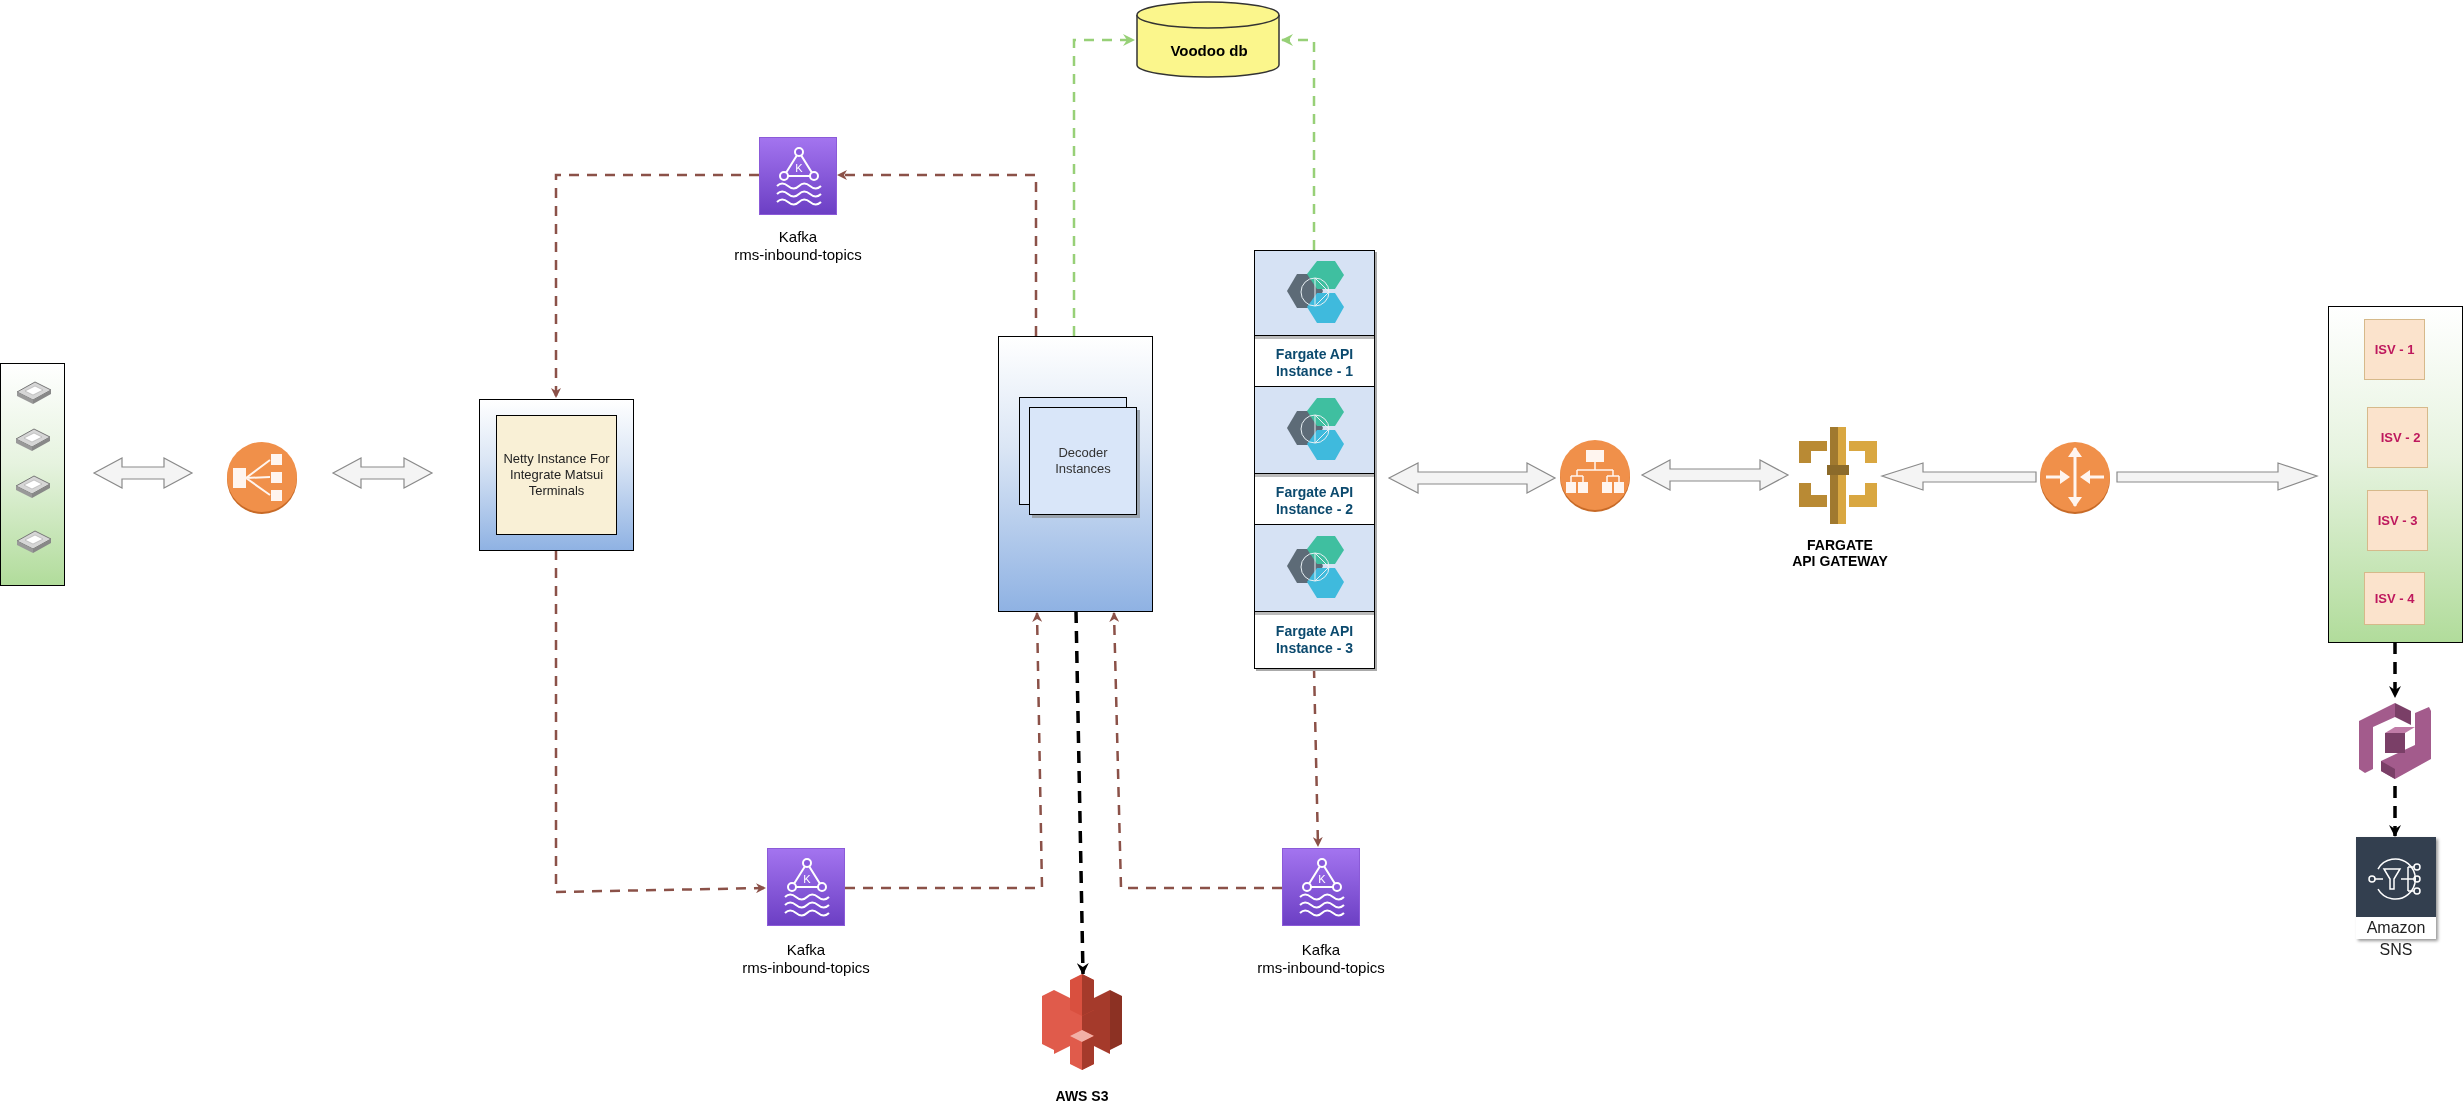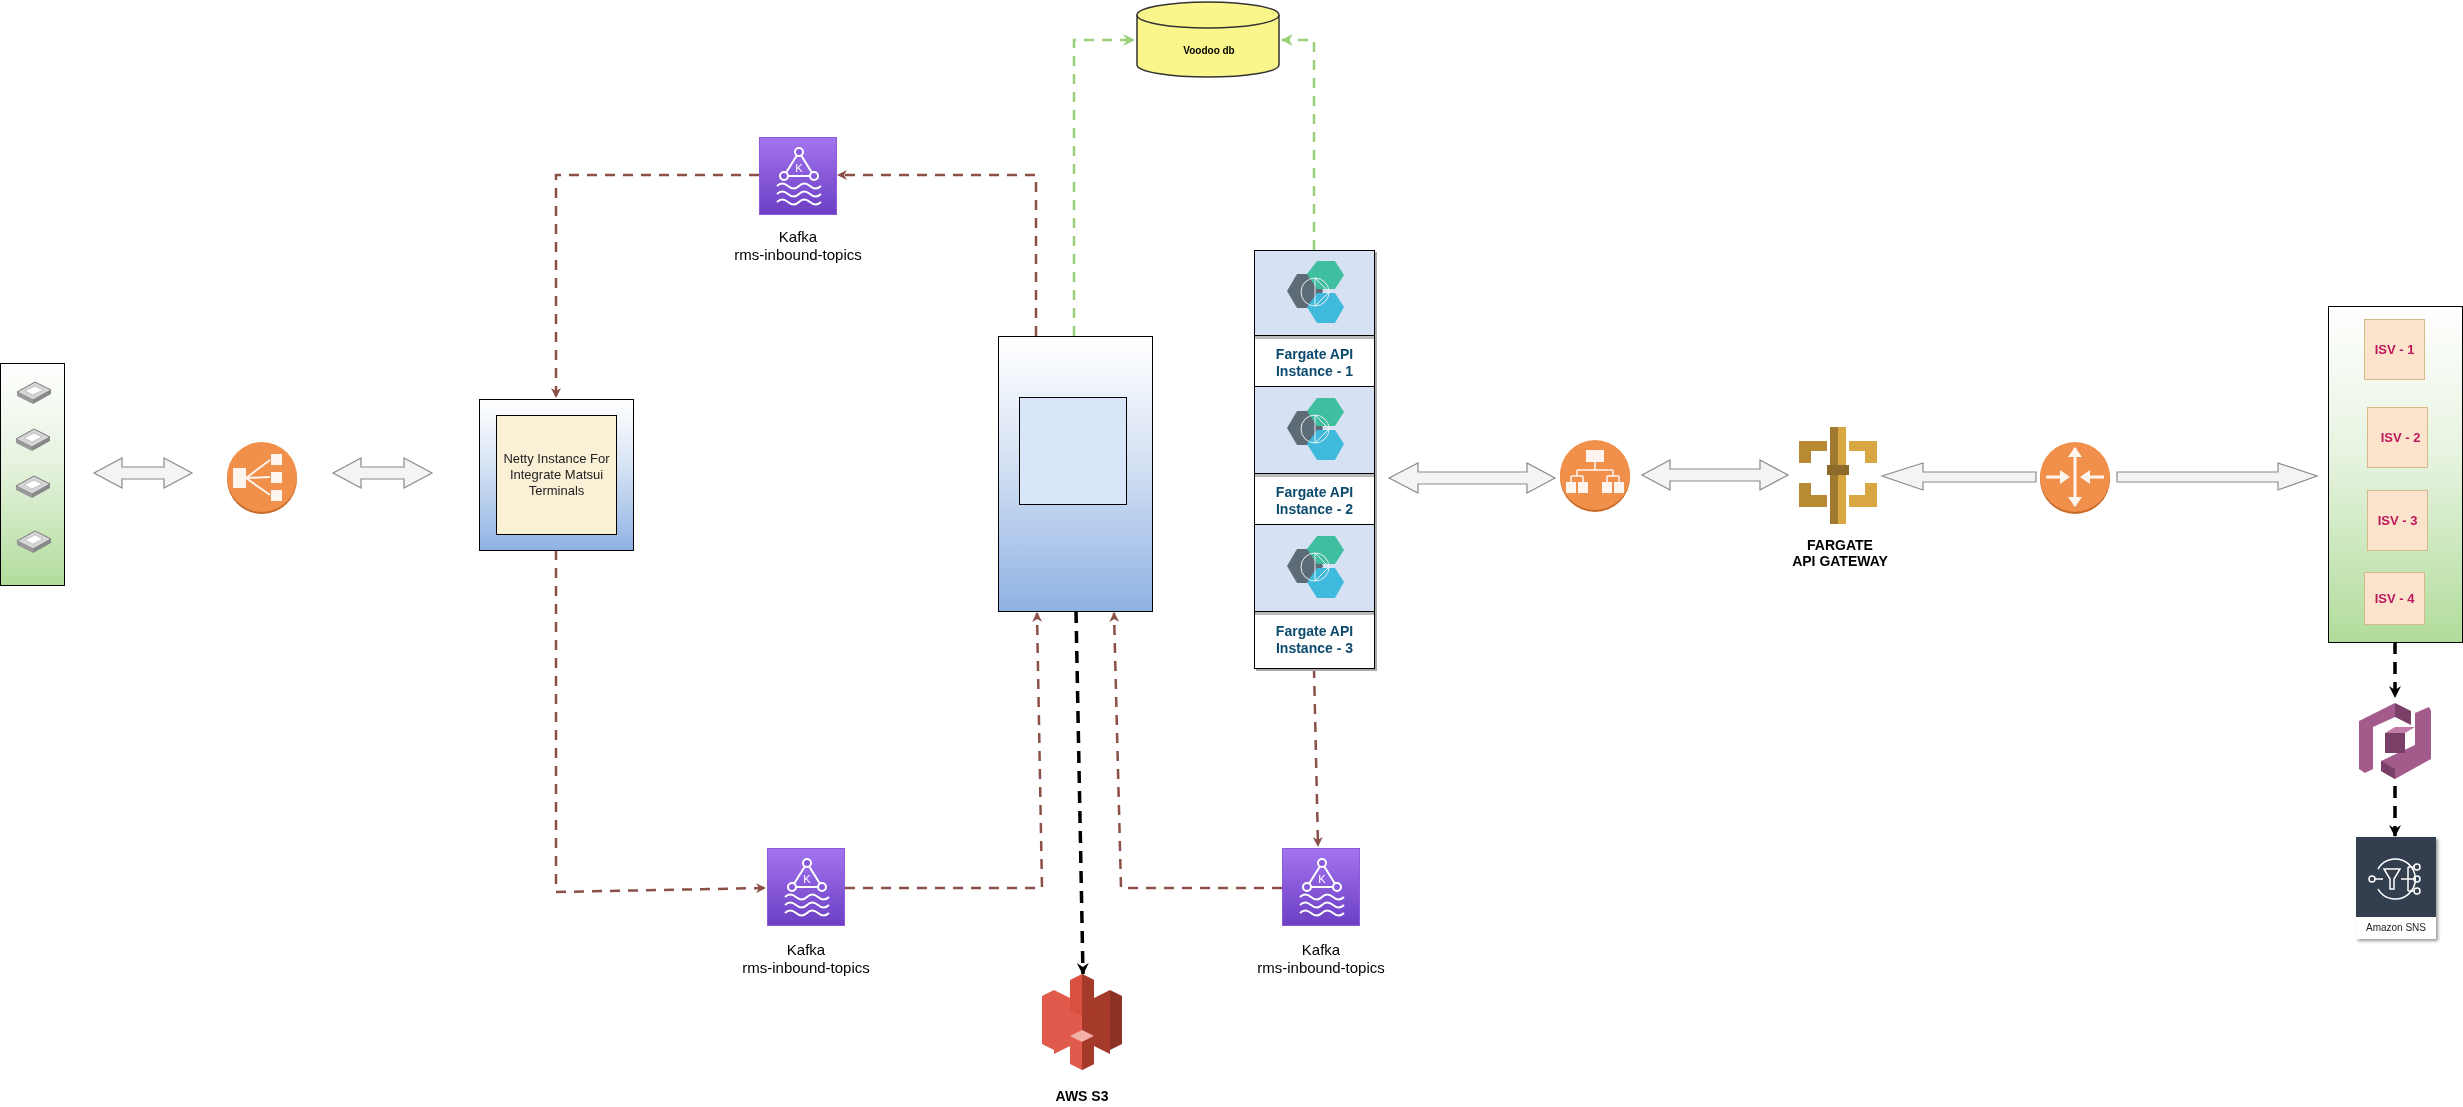--- a/index.html
+++ b/index.html
@@ -24,21 +24,21 @@
   .fg-label-cell { background:#fff; border-bottom:1.5px solid #000; box-sizing:border-box;
                    display:flex; align-items:center; justify-content:center; text-align:center;
                    font-weight:bold; font-size:14px; line-height:17px; color:#0c4a6e;
                    border-top:3px solid #bbb; }
   .isv-box { position:absolute; background:#fbe3cc; border:1.5px solid #d6b98a; box-sizing:border-box;
              display:flex; align-items:center; justify-content:center; font-size:13px; font-weight:bold; color:#be185d; }
   .kafka-icon { position:absolute; background:linear-gradient(to bottom,#a374ef 0%,#6c3fc4 100%);
                 border:1px solid #8b5ad8; box-sizing:border-box; }
   .sns-box { position:absolute; background:#fff; box-shadow:2px 2px 3px #999; box-sizing:border-box; }
   .sns-box .top { background:#333f4f; }
-  .sns-box .cap { font-size:10px; text-align:center; color:#222; }
+  .sns-box .cap { font-size:16px; text-align:center; color:#222; }
 </style>
 </head>
 <body>
 
 <svg class="layer" width="2463" height="1107">
   <defs>
     <marker id="arrBrown" markerWidth="10" markerHeight="10" refX="9" refY="5" orient="auto" markerUnits="userSpaceOnUse">
       <path d="M0,0 L10,5 L0,10 L3,5 z" fill="#8b5148"></path>
     </marker>
     <marker id="arrGreen" markerWidth="12" markerHeight="12" refX="11" refY="6" orient="auto" markerUnits="userSpaceOnUse">
@@ -139,24 +139,27 @@
 </div>
 <div class="label" style="left:708px;top:228px;width:180px;">
   <div>Kafka</div>
   <div>rms-inbound-topics</div>
 </div>
 
 <svg class="abs" style="left:1134px;top:0;" width="150" height="80">
   <path d="M3,15 L3,65 A71,12 0 0 0 145,65 L145,15" fill="#fbf68c" stroke="#333" stroke-width="1.5"></path>
   <ellipse cx="74" cy="15" rx="71" ry="13" fill="#fbf68c" stroke="#333" stroke-width="1.5"></ellipse>
 </svg>
-<div class="label bold" style="left:1134px;top:42px;width:150px;font-size:10px;">Voodoo db</div>
+<div class="label bold" style="left:1134px;top:42px;width:150px;font-size:15px;">Voodoo db</div>
 
 <div class="abs panel-blue" style="left:998px;top:336px;width:155px;height:276px;">
   <div class="dec-card abs" style="left:20px;top:60px;width:108px;height:108px;"></div>
+  <div class="dec-card front abs" style="left:30px;top:70px;width:108px;height:108px;">
+    <span style="padding:0 14px;">Decoder Instances</span>
+  </div>
 </div>
 
 <div class="abs fg-col" style="left:1254px;top:250px;width:121px;height:419px;">
   <div class="fg-icon-cell" style="height:85px;">
     <svg class="abs" style="left:28px;top:10px;" width="62" height="65">
       <polygon points="4,30 14,13 32,13 40,30 32,47 14,47" fill="#5d6b77"></polygon>
       <polygon points="24,13 34,0 52,0 61,14 52,28 34,28" fill="#3fbfa0"></polygon>
       <polygon points="24,46 34,32 52,32 61,46 52,62 34,62" fill="#3fbadd"></polygon>
       <circle cx="32" cy="31" r="14" fill="none" stroke="#e8f0f4" stroke-width="1"></circle>
       <path d="M32,17 L32,45 M32,17 L46,31 L32,45" fill="none" stroke="#e8f0f4" stroke-width="1"></path>

